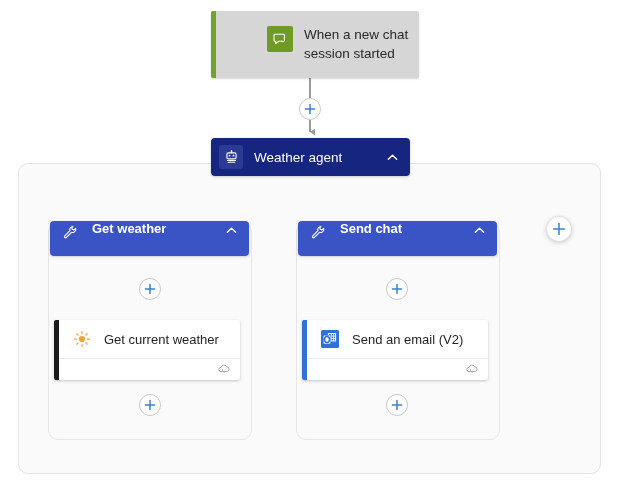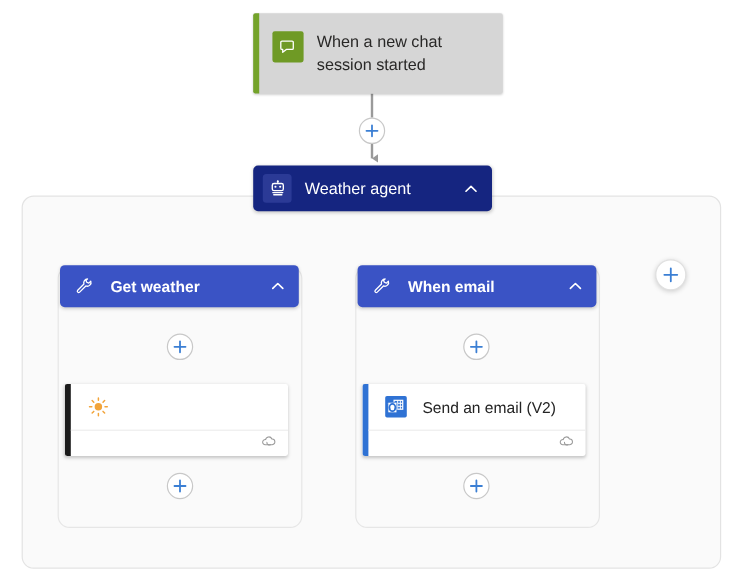--- a/index.html
+++ b/index.html
@@ -34,20 +34,21 @@
     left: 211px;
     top: 11px;
     width: 208px;
     height: 67px;
     background: #d6d6d6;
     border-radius: 2px;
     box-shadow: 0 1px 2px rgba(0,0,0,0.18);
     display: flex;
     align-items: flex-start;
     box-sizing: border-box;
+    gap: 40px;
   }
   .trigger-accent {
     width: 5px;
     height: 100%;
     background: #74a32a;
     border-radius: 2px 0 0 2px;
     flex: 0 0 5px;
   }
   .trigger-inner {
     display: flex;
@@ -143,21 +144,21 @@
   .branch-right { left: 296px; }
 
   .tool-node {
     position: absolute;
     top: 221px;
     width: 199px;
     height: 35px;
     background: #3a53c5;
     border-radius: 4px;
     display: flex;
-    align-items: center;
+    align-items: flex-start;
     padding: 0 9px 0 9px;
     box-sizing: border-box;
     box-shadow: 0 1px 3px rgba(0,0,0,0.18);
   }
   .tool-left  { left: 50px; }
   .tool-right { left: 298px; }
   .tool-label {
     color: #ffffff;
     font-size: 13px;
     font-weight: bold;
@@ -330,21 +331,21 @@
       </svg>
     </div>
   </div>
 
   <div class="tool-node tool-right">
     <div class="action-icon">
       <svg width="15" height="15" viewBox="0 0 16 16" xmlns="http://www.w3.org/2000/svg">
         <path d="M10.6 1.6a3.4 3.4 0 0 0-3.2 4.5L1.9 11.6a1.2 1.2 0 0 0 1.7 1.7l5.5-5.5a3.4 3.4 0 0 0 4.4-4.3L11.7 5.3 9.9 4.5 9.2 2.7z" fill="none" stroke="#ffffff" stroke-width="1.15" stroke-linejoin="round"></path>
       </svg>
     </div>
-    <div class="tool-label">When email</div>
+    <div class="tool-label">Send chat</div>
     <div class="chev">
       <svg width="13" height="13" viewBox="0 0 14 14" xmlns="http://www.w3.org/2000/svg">
         <path d="M2.5 9L7 4.6 11.5 9" stroke="#ffffff" stroke-width="1.5" fill="none" stroke-linecap="round" stroke-linejoin="round"></path>
       </svg>
     </div>
   </div>
 
   <div class="plus-btn" style="left:139px; top:278px;">
     <svg width="12" height="12" viewBox="0 0 12 12" xmlns="http://www.w3.org/2000/svg">
       <path d="M6 1.4v9.2M1.4 6h9.2" stroke="#3b7fd4" stroke-width="1.5" stroke-linecap="round"></path>
@@ -363,20 +364,21 @@
       <div class="action-head">
         <div class="action-icon">
           <svg width="18" height="18" viewBox="0 0 18 18" xmlns="http://www.w3.org/2000/svg">
             <circle cx="9" cy="9" r="3.1" fill="#f2a43a"></circle>
             <g stroke="#f2a43a" stroke-width="1.25" stroke-linecap="round">
               <path d="M9 1.6v1.9M9 14.5v1.9M1.6 9h1.9M14.5 9h1.9"></path>
               <path d="M3.8 3.8l1.35 1.35M12.85 12.85l1.35 1.35M14.2 3.8l-1.35 1.35M5.15 12.85L3.8 14.2"></path>
             </g>
           </svg>
         </div>
+        <div class="action-title">Get current weather</div>
       </div>
       <div class="action-foot">
         <span>
           <svg width="14" height="11" viewBox="0 0 16 12" xmlns="http://www.w3.org/2000/svg">
             <path d="M4.6 9.6a2.5 2.5 0 1 1 .35-4.98A3.1 3.1 0 0 1 10.9 4.1a2.7 2.7 0 0 1 .35 5.4z" fill="none" stroke="#9a9a9a" stroke-width="1"></path>
             <path d="M6.2 6.8a2.4 2.4 0 0 0 3.6 2.6" fill="none" stroke="#9a9a9a" stroke-width="1"></path>
           </svg>
         </span>
       </div>
     </div>

